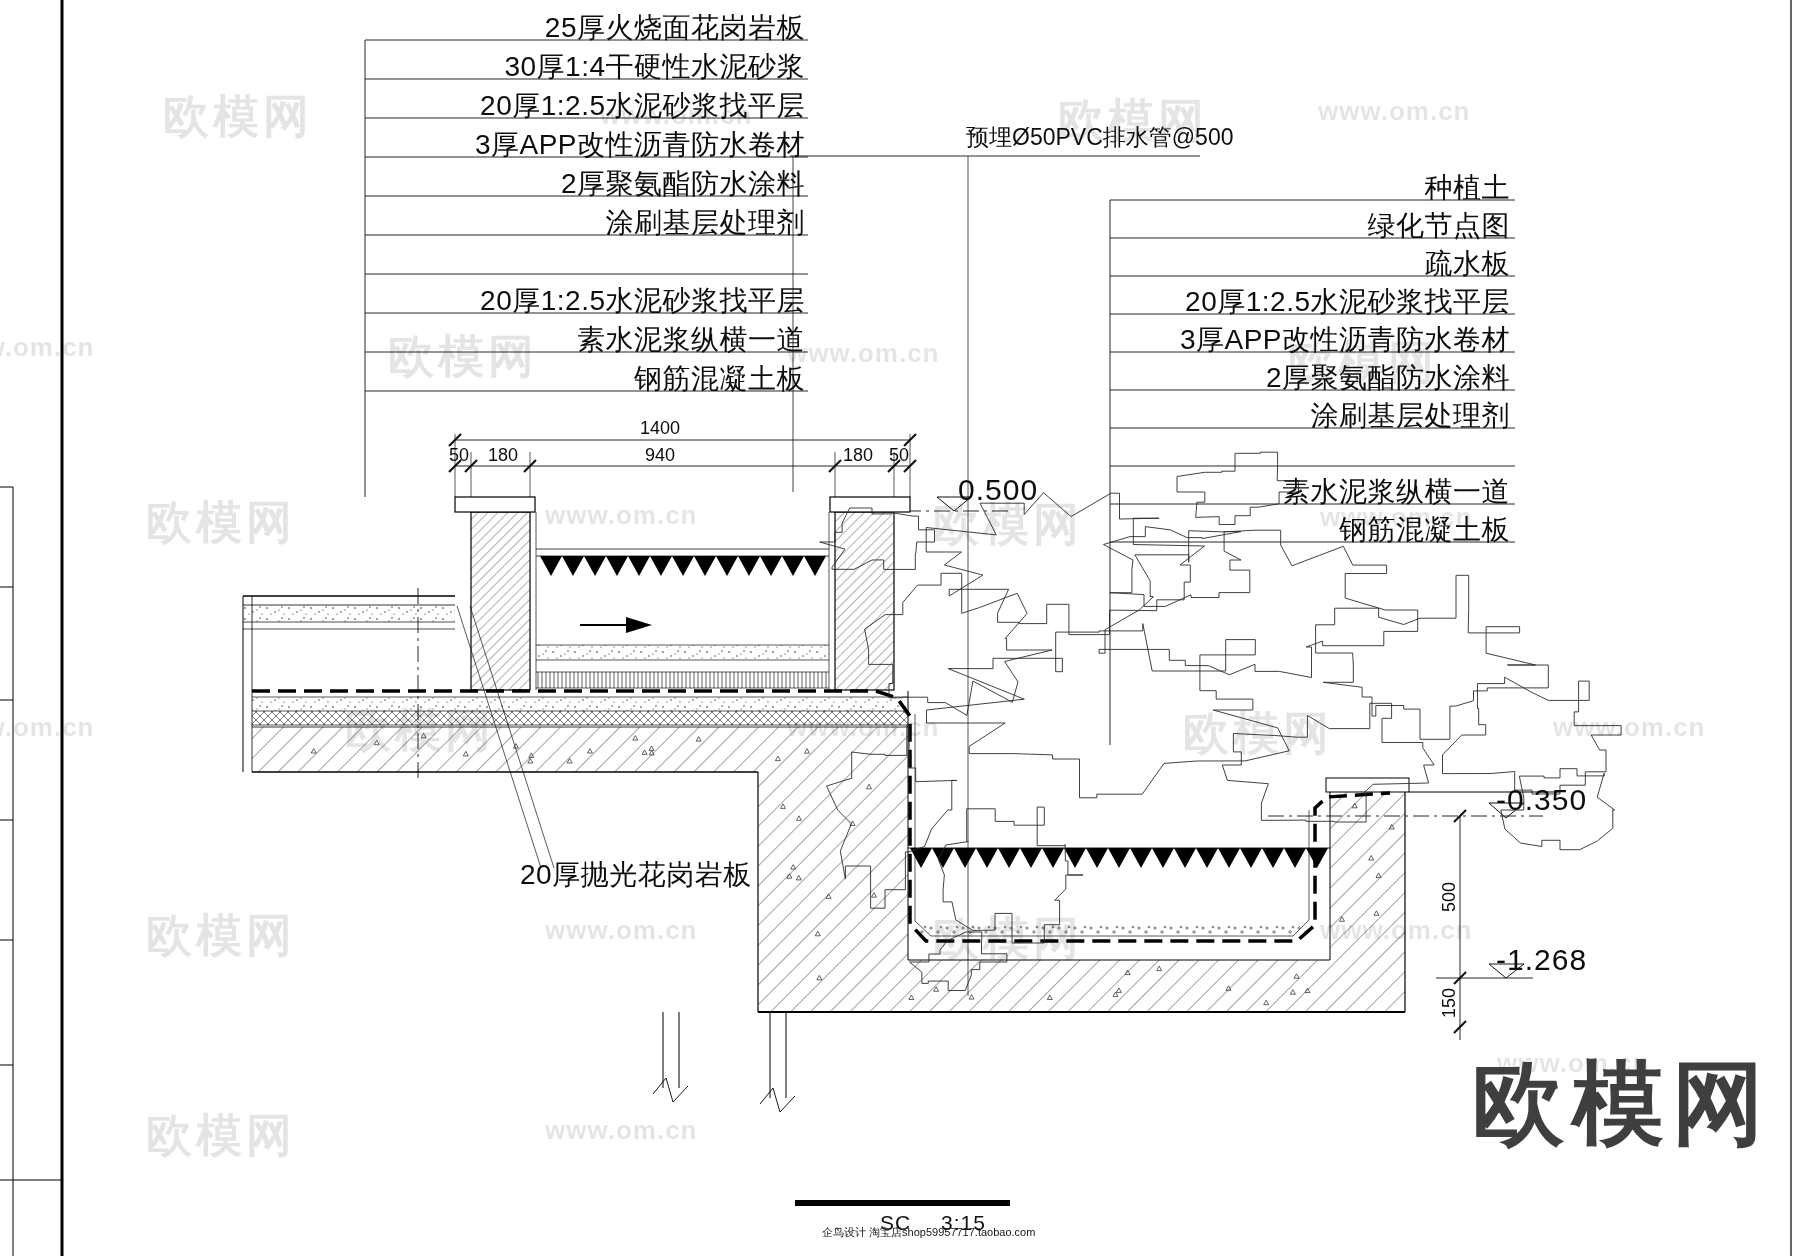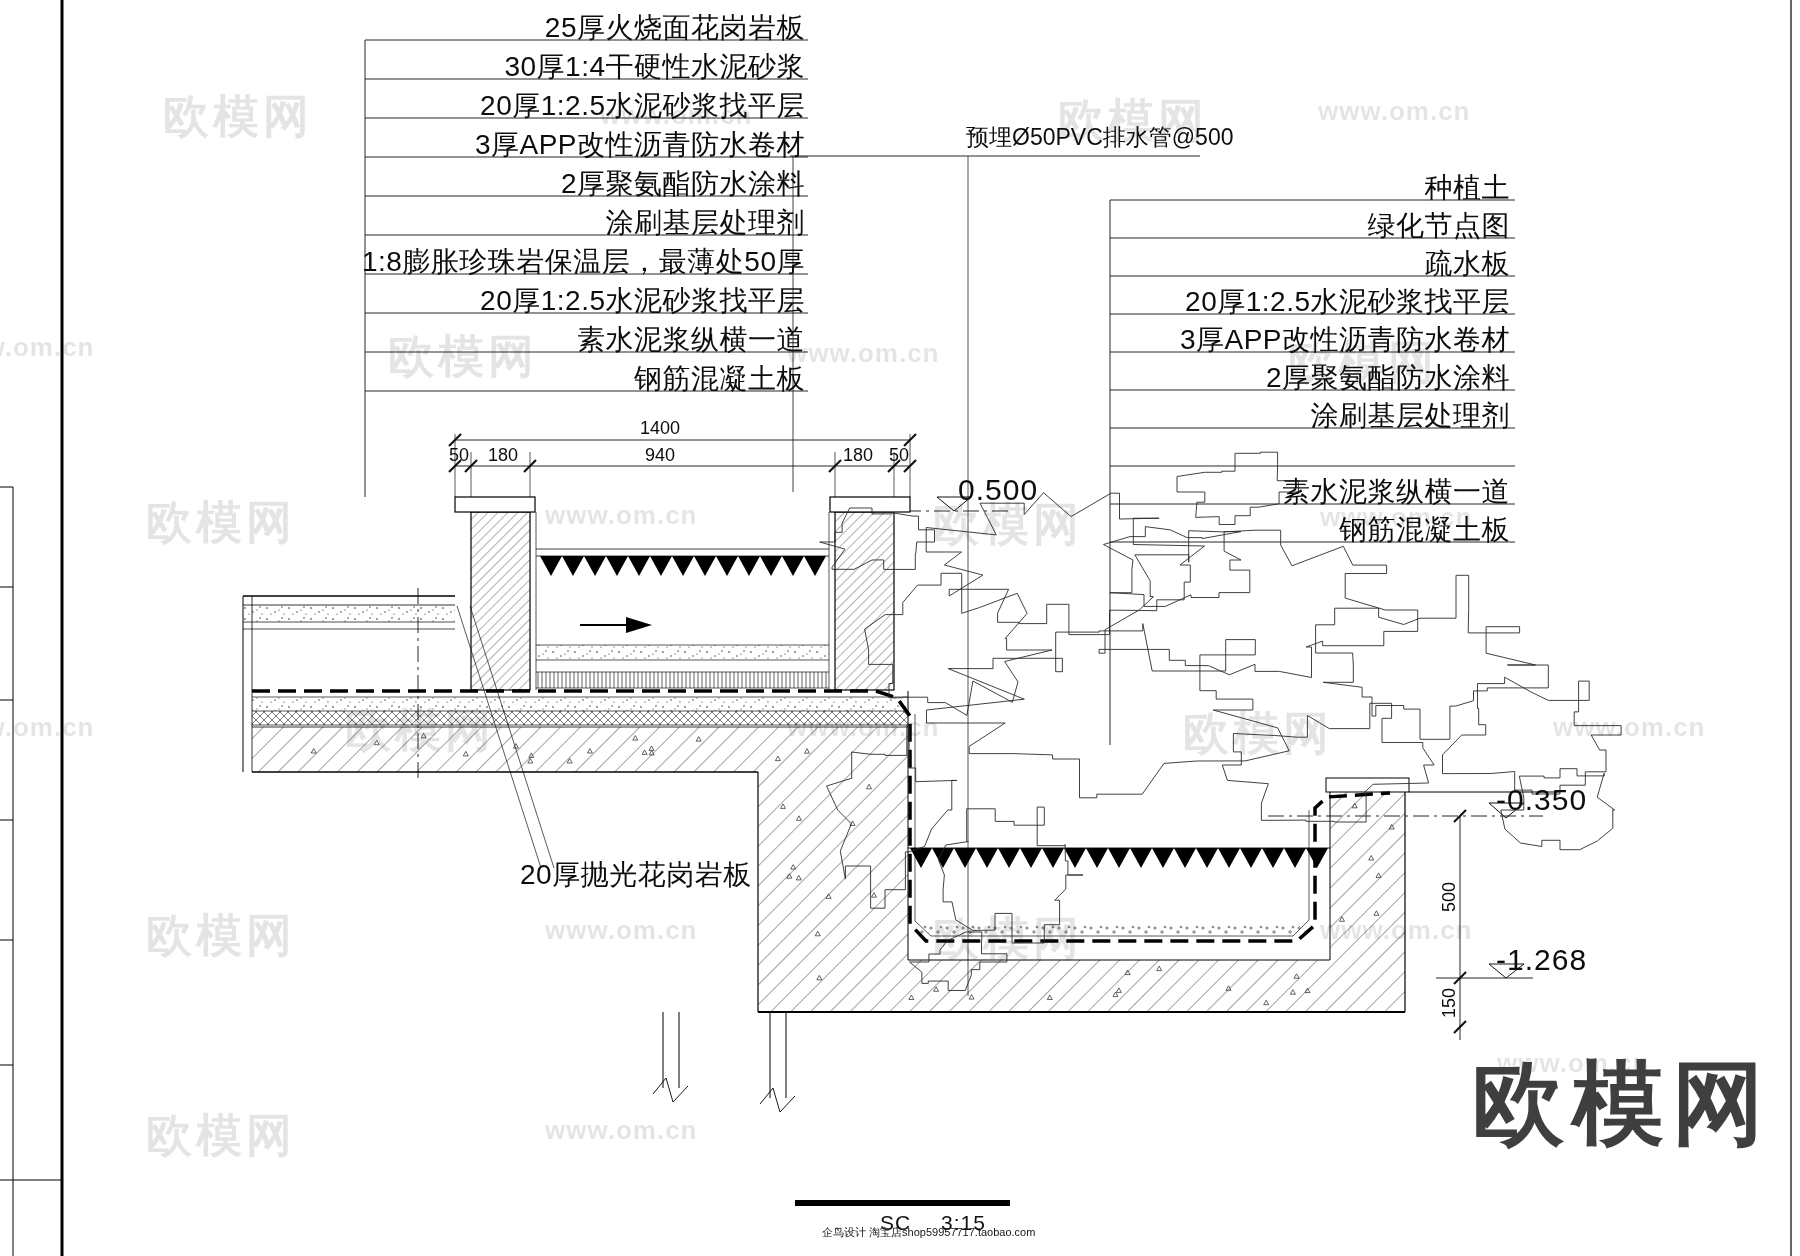--- a/index.html
+++ b/index.html
@@ -355,21 +355,20 @@
       <line x1="795" y1="1203" x2="1010" y2="1203" stroke="#000" stroke-width="6"></line>
     </g>
   </svg>
 
   <div class="lbl callout" style="right:995px;top:9px">25厚火烧面花岗岩板</div>
   <div class="lbl callout" style="right:995px;top:48px">30厚1:4干硬性水泥砂浆</div>
   <div class="lbl callout" style="right:995px;top:87px">20厚1:2.5水泥砂浆找平层</div>
   <div class="lbl callout" style="right:995px;top:126px">3厚APP改性沥青防水卷材</div>
   <div class="lbl callout" style="right:995px;top:165px">2厚聚氨酯防水涂料</div>
   <div class="lbl callout" style="right:995px;top:204px">涂刷基层处理剂</div>
-  <div class="lbl callout" style="right:995px;top:243px">1:8膨胀珍珠岩保温层，最薄处50厚</div>
   <div class="lbl callout" style="right:995px;top:282px">20厚1:2.5水泥砂浆找平层</div>
   <div class="lbl callout" style="right:995px;top:321px">素水泥浆纵横一道</div>
   <div class="lbl callout" style="right:995px;top:360px">钢筋混凝土板</div>
 
   <div class="lbl callout" style="right:290px;top:169px">种植土</div>
   <div class="lbl callout" style="right:290px;top:207px">绿化节点图</div>
   <div class="lbl callout" style="right:290px;top:245px">疏水板</div>
   <div class="lbl callout" style="right:290px;top:283px">20厚1:2.5水泥砂浆找平层</div>
   <div class="lbl callout" style="right:290px;top:321px">3厚APP改性沥青防水卷材</div>
   <div class="lbl callout" style="right:290px;top:359px">2厚聚氨酯防水涂料</div>

